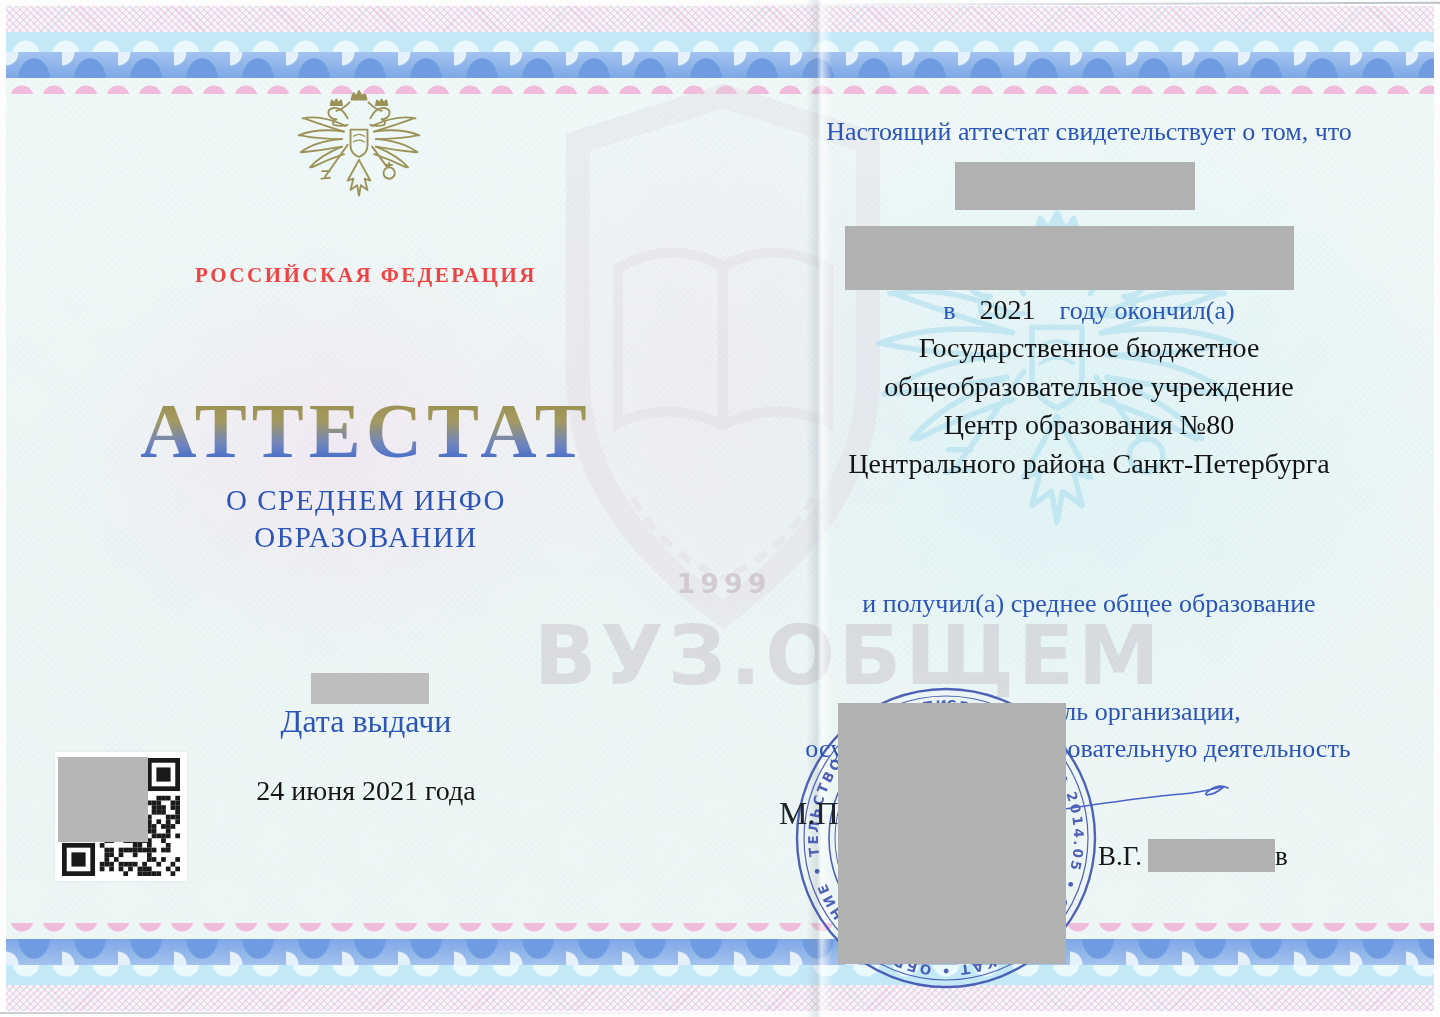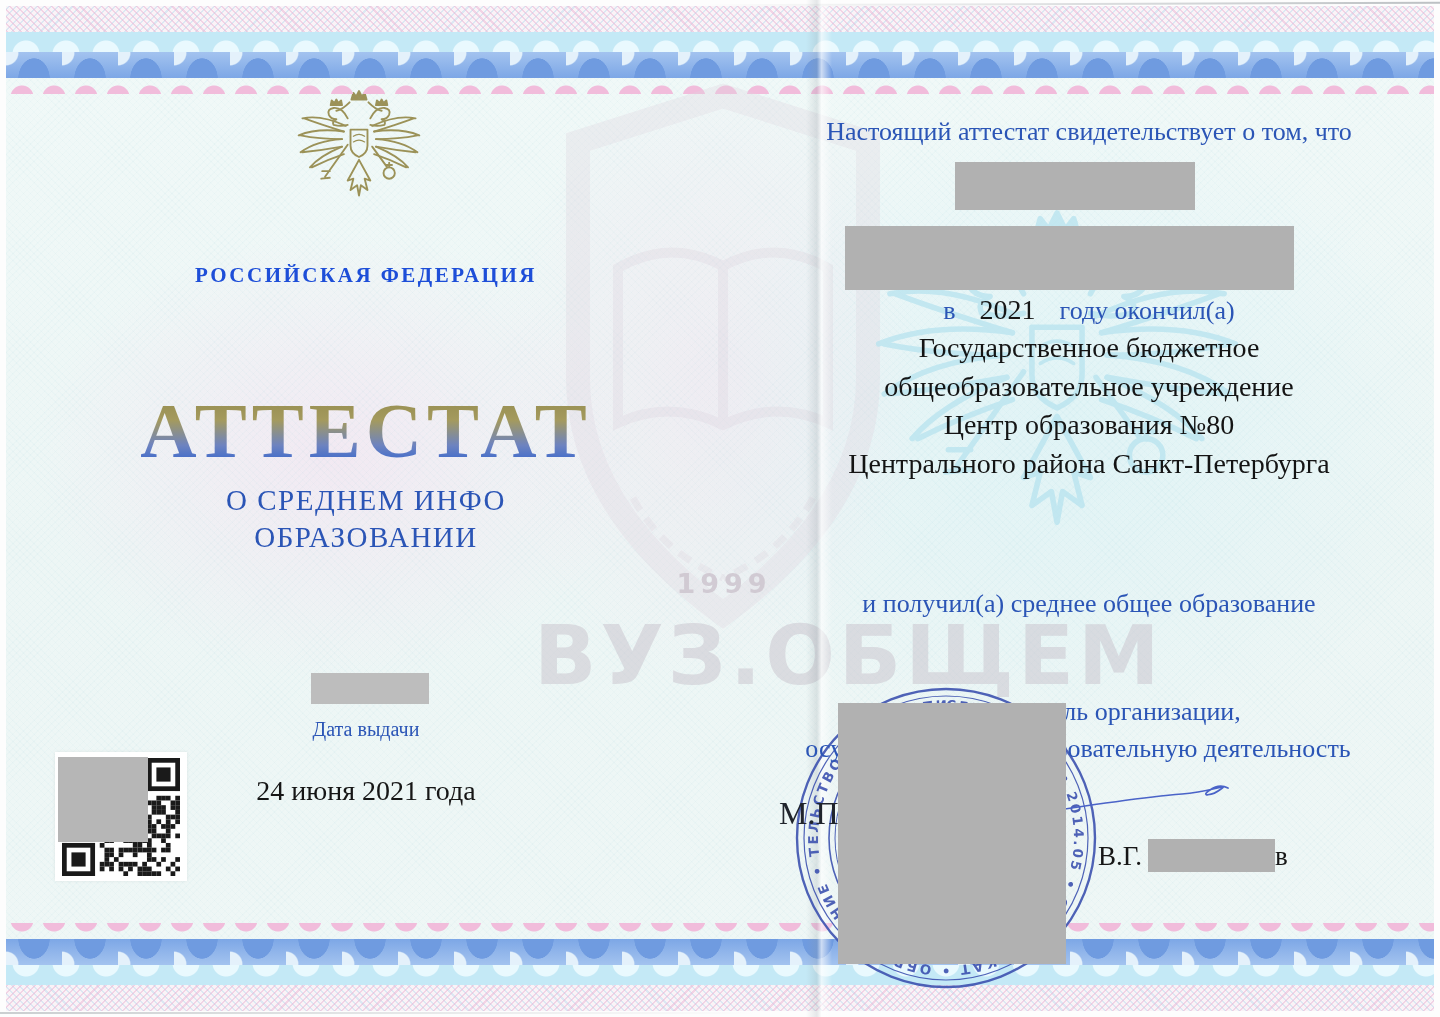--- a/index.html
+++ b/index.html
@@ -47,29 +47,29 @@
   .fold{position:absolute;top:0;bottom:0;left:806px;width:26px;z-index:3;
     background:linear-gradient(90deg, rgba(150,160,165,0) 0%, rgba(140,152,158,.22) 42%, rgba(255,255,255,.65) 60%, rgba(255,255,255,0) 100%);}
   .scan-line-top{position:absolute;top:3px;left:700px;right:0;height:2px;z-index:30;
     background:linear-gradient(90deg, rgba(110,120,126,0), rgba(110,120,126,.45));transform:rotate(-.2deg);}
   .scan-line-bottom{position:absolute;bottom:3px;left:0;width:760px;height:2px;z-index:30;
     background:linear-gradient(90deg, rgba(110,120,126,.35), rgba(110,120,126,0));}
   
   .lp{position:absolute;left:0;top:0;width:732px;z-index:8;text-align:center;}
   .coat-of-arms{position:absolute;left:293px;top:86px;color:#9c9156;}
   .lp-country{position:absolute;left:0;right:0;top:263px;font-size:21px;letter-spacing:2.5px;
-    color:#1d4ed8;font-weight:600;}
+    color:#ef4444;font-weight:600;}
   .lp-title{position:absolute;left:0;right:0;top:386px;font-size:78px;font-weight:700;letter-spacing:5px;
     background:linear-gradient(180deg,#8f8648 0%,#a49a5e 38%,#6d83c0 66%,#2f62cf 90%);
     -webkit-background-clip:text;background-clip:text;color:transparent;}
   .lp-sub1{position:absolute;left:0;right:0;top:484px;font-size:29px;letter-spacing:1.5px;color:#2b55b6;}
   .lp-sub2{position:absolute;left:0;right:0;top:521px;font-size:29px;letter-spacing:1.5px;color:#2b55b6;}
   .serial-row{position:absolute;left:0;right:0;top:673px;display:flex;justify-content:center;align-items:center;}
   .serial-num{font-family:"DejaVu Serif",serif;font-size:30px;color:#9a3a2c;letter-spacing:6px;opacity:.92;}
-  .date-label{position:absolute;left:0;right:0;top:718px;font-size:20px;color:#2b55b6;}
+  .date-label{position:absolute;left:0;right:0;top:703px;font-size:32px;color:#2b55b6;}
   .date-value{position:absolute;left:0;right:0;top:775px;font-size:28px;color:#161616;}
   
   .rp{position:absolute;left:755px;top:0;width:668px;z-index:8;text-align:center;}
   .rp-intro{position:absolute;left:0;right:0;top:117px;font-size:26px;color:#2b55b6;}
   .year-row{position:absolute;left:0;right:0;top:294px;display:flex;justify-content:center;align-items:baseline;gap:24px;}
   .year-prefix,.year-suffix{font-size:26px;color:#2b55b6;}
   .year-value{font-size:28px;color:#161616;}
   .school-block{position:absolute;left:0;right:0;top:329px;font-size:28px;color:#141414;}
   .school-block div{height:38.5px;line-height:38.5px;}
   .rp-received{position:absolute;left:0;right:0;top:589px;font-size:26px;color:#2b55b6;}

